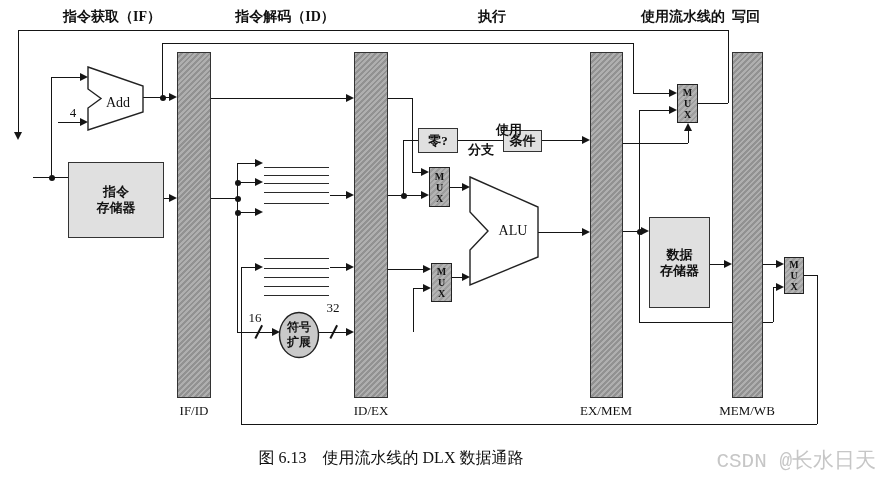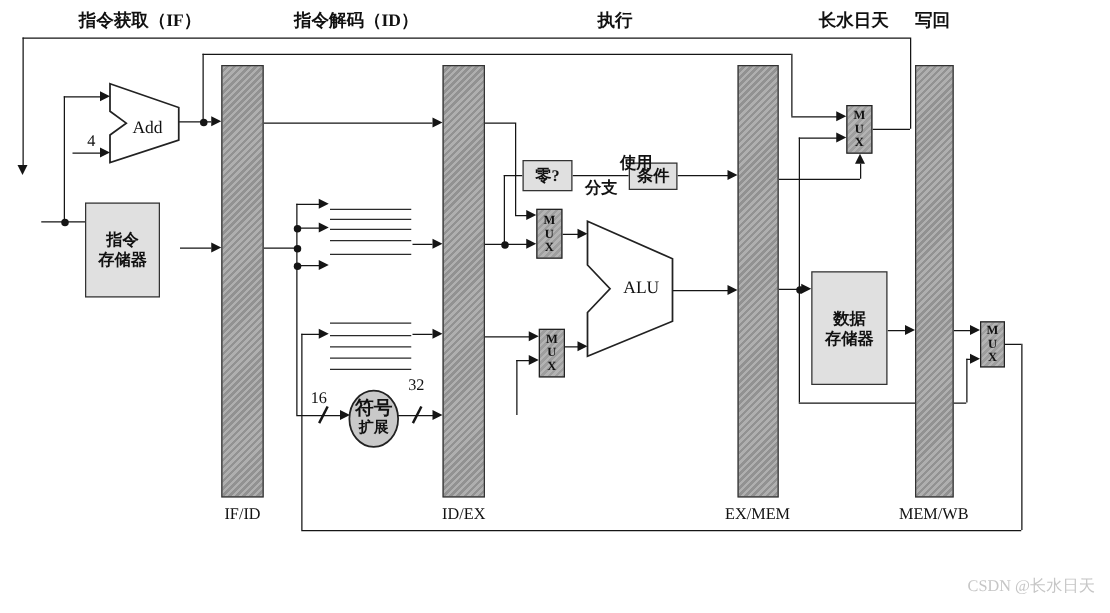--- a/index.html
+++ b/index.html
@@ -24,47 +24,47 @@
   .mux-box span{display:block;font-weight:bold;font-size:10px;line-height:11px;}
   .shape-label{position:absolute;transform:translate(-50%,-50%);font-size:14px;z-index:4;white-space:nowrap;}
   .num-label{position:absolute;transform:translate(-50%,-50%);font-size:13px;z-index:4;}
   .two-line{line-height:16px;}
   .wire{position:absolute;background:var(--line);z-index:1;}
   .dot{position:absolute;width:6px;height:6px;border-radius:50%;background:var(--line);z-index:3;}
   .ah{position:absolute;width:0;height:0;z-index:3;}
   .slash{position:absolute;width:15px;height:1.5px;background:var(--line);transform:rotate(-63deg);z-index:3;}
   .reg-line{position:absolute;height:1px;background:#2a2a2a;z-index:2;}
   #caption{position:absolute;left:391px;top:448px;transform:translateX(-50%);font-size:16px;white-space:nowrap;z-index:5;}
-  #watermark{position:absolute;right:12px;top:460px;font-size:13px;color:var(--wm);
-             font-family:Liberation Serif, serif;z-index:5;}
+  #watermark{position:absolute;right:12px;top:446px;font-size:21px;color:var(--wm);
+             font-family:Liberation Mono, monospace;z-index:5;}
   svg.shapes{position:absolute;left:0;top:0;z-index:2;}
   .branch-line{position:absolute;transform:translateX(-50%);font-size:13px;font-weight:bold;white-space:nowrap;z-index:4;}
 </style>
 </head>
 <body>
 
 <div id="canvas">
 
   <div class="stage-label" style="left:285px">指令解码（ID）</div>
   <div class="stage-label" style="left:112px">指令获取（IF）</div>
   <div class="stage-label" style="left:492px">执行</div>
-  <div class="stage-label" style="left:683px">长水日天</div>
+  <div class="stage-label" style="left:683px">使用流水线的</div>
   <div class="stage-label" style="left:746px">写回</div>
 
   <div class="bar" style="left:177px;width:34px"></div>
   <div class="bar" style="left:354px;width:34px"></div>
   <div class="bar" style="left:590px;width:33px"></div>
   <div class="bar" style="left:732px;width:31px"></div>
   <div class="bar-label" style="left:194px">IF/ID</div>
   <div class="bar-label" style="left:371px">ID/EX</div>
   <div class="bar-label" style="left:606px">EX/MEM</div>
   <div class="bar-label" style="left:747px">MEM/WB</div>
 
 
-  <div class="box two-line" style="left:68px;top:162px;width:60px;height:76px">
+  <div class="box two-line" style="left:68px;top:162px;width:96px;height:76px">
     <span>指令</span>
     <span>存储器</span>
   </div>
 
 
   <div class="box" style="left:418px;top:128px;width:40px;height:25px">
       <span>零?</span>
     </div>
 
   <div class="branch-line" style="left:509px;top:121px">使用</div>
@@ -101,29 +101,30 @@
     </div>
 
   <svg class="shapes" width="888" height="490">
     <polygon points="88,67 143,86 143,112 88,130 88,108 101,98.5 88,89" fill="#ffffff" stroke="#222" stroke-width="1.4"></polygon>
     <polygon points="470,177 538,207 538,257 470,285 470,250 488,231 470,212" fill="#ffffff" stroke="#222" stroke-width="1.4"></polygon>
     <ellipse cx="299" cy="335" rx="19.5" ry="22.5" fill="#c9c9c9" stroke="#222" stroke-width="1.4"></ellipse>
   </svg>
 
   <div class="shape-label" style="left:118px;top:103px">Add</div>
   <div class="shape-label" style="left:513px;top:231px">ALU</div>
-  <div class="shape-label" style="left:299px;top:327px;font-size:15px;font-weight:bold">符号</div>
+  <div class="shape-label" style="left:299px;top:327px;font-size:12px;font-weight:bold">符号</div>
   <div class="shape-label" style="left:299px;top:342px;font-size:12px;font-weight:bold">扩展</div>
 
   <div class="num-label" style="left:73px;top:113px">4</div>
   <div class="num-label" style="left:255px;top:318px">16</div>
   <div class="num-label" style="left:333px;top:308px">32</div>
   <div class="slash" style="left:251px;top:331px"></div>
   <div class="slash" style="left:326px;top:331px"></div>
 
+  <div id="caption">图 6.13　使用流水线的 DLX 数据通路</div>
   <div id="watermark">CSDN @长水日天</div>
 <div class="wire" style="left: 18px; top: 30px; width: 710px; height: 1.4px;"></div>
     <div class="wire" style="left: 162px; top: 43px; width: 471px; height: 1.4px;"></div>
     <div class="wire" style="left: 51px; top: 77px; width: 29px; height: 1.4px;"></div>
     <div class="wire" style="left: 58px; top: 122px; width: 22px; height: 1.4px;"></div>
     <div class="wire" style="left: 143px; top: 97px; width: 26px; height: 1.4px;"></div>
     <div class="wire" style="left: 33px; top: 177px; width: 35px; height: 1.4px;"></div>
     <div class="wire" style="left: 144px; top: 198px; width: 25px; height: 1.4px;"></div>
     <div class="wire" style="left: 211px; top: 98px; width: 135px; height: 1.4px;"></div>
     <div class="wire" style="left: 211px; top: 198px; width: 26px; height: 1.4px;"></div>

